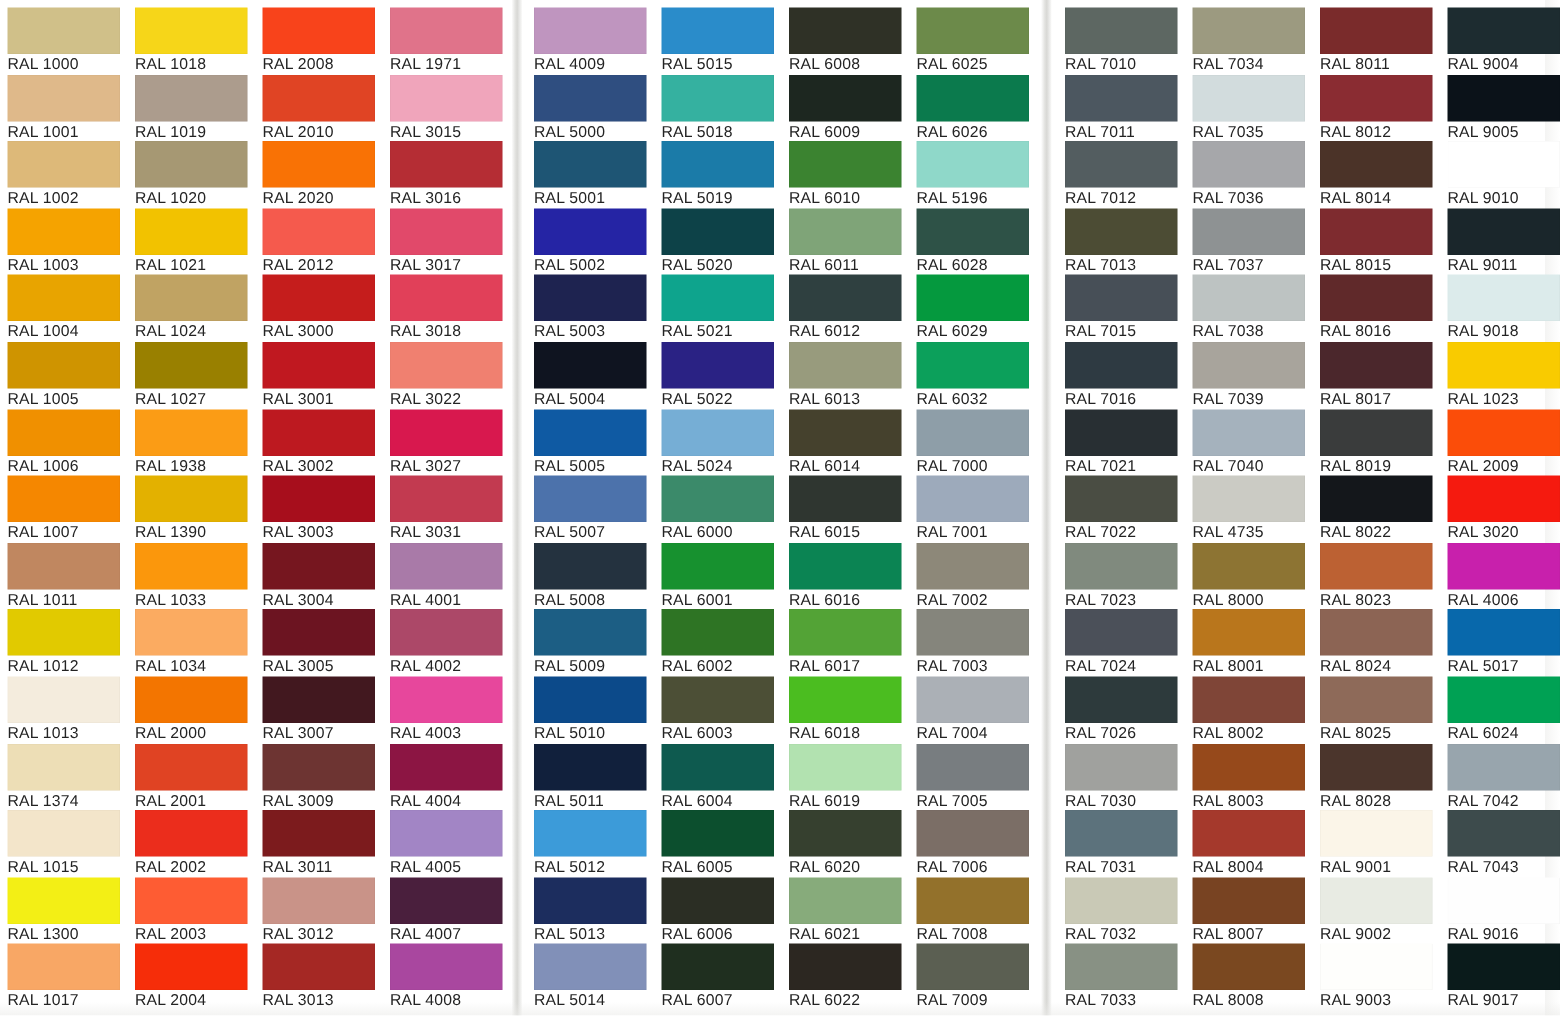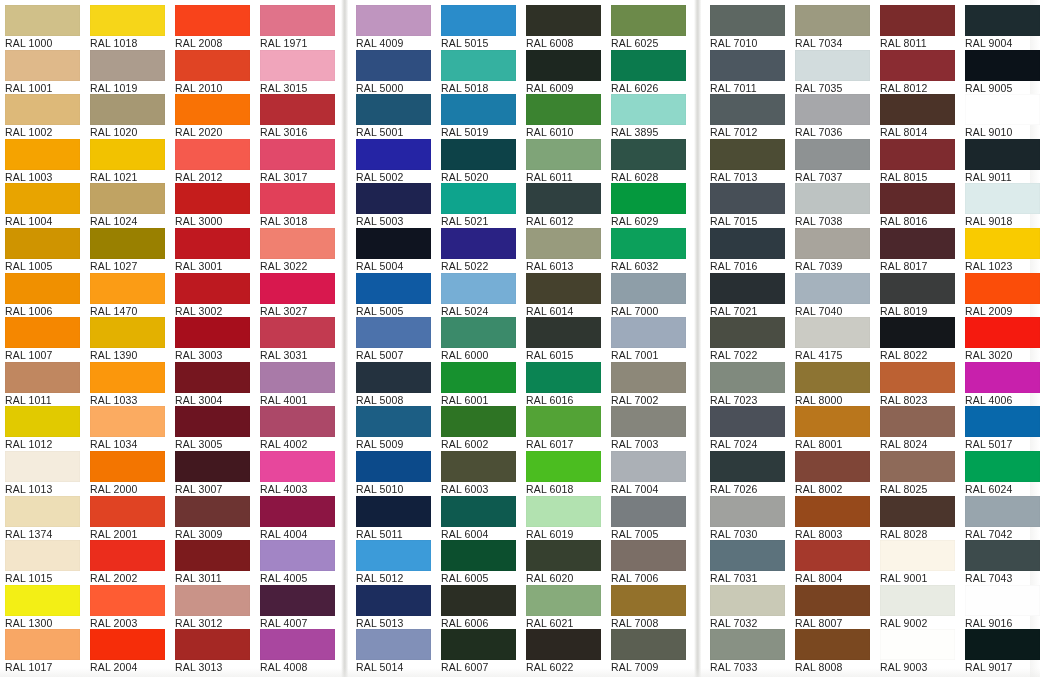--- a/index.html
+++ b/index.html
@@ -170,21 +170,21 @@
     <div class="cell" style="left: 90px; top: 183.4px;">
       <div class="swatch" title="RAL 1024" style="background: rgb(192, 163, 99); width: 75px; height: 31px;"></div>
       <div class="cell-label">RAL 1024</div>
     </div>
     <div class="cell" style="left: 90px; top: 228px;">
       <div class="swatch" title="RAL 1027" style="background: rgb(153, 128, 0); width: 75px; height: 31px;"></div>
       <div class="cell-label">RAL 1027</div>
     </div>
     <div class="cell" style="left: 90px; top: 272.6px;">
       <div class="swatch" title="RAL 1028" style="background: rgb(251, 156, 21); width: 75px; height: 31px;"></div>
-      <div class="cell-label">RAL 1470</div>
+      <div class="cell-label">RAL 1938</div>
     </div>
     <div class="cell" style="left: 90px; top: 317.2px;">
       <div class="swatch" title="RAL 1032" style="background: rgb(227, 177, 0); width: 75px; height: 31px;"></div>
       <div class="cell-label">RAL 1390</div>
     </div>
     <div class="cell" style="left: 90px; top: 361.8px;">
       <div class="swatch" title="RAL 1033" style="background: rgb(251, 151, 12); width: 75px; height: 31px;"></div>
       <div class="cell-label">RAL 1033</div>
     </div>
     <div class="cell" style="left: 90px; top: 406.4px;">
@@ -514,21 +514,21 @@
     <div class="cell" style="left: 611px; top: 5px;">
       <div class="swatch" title="RAL 6025" style="background: rgb(108, 138, 74); width: 75px; height: 31px;"></div>
       <div class="cell-label">RAL 6025</div>
     </div>
     <div class="cell" style="left: 611px; top: 49.6px;">
       <div class="swatch" title="RAL 6026" style="background: rgb(11, 122, 77); width: 75px; height: 31px;"></div>
       <div class="cell-label">RAL 6026</div>
     </div>
     <div class="cell" style="left: 611px; top: 94.2px;">
       <div class="swatch" title="RAL 6027" style="background: rgb(143, 216, 201); width: 75px; height: 31px;"></div>
-      <div class="cell-label">RAL 3895</div>
+      <div class="cell-label">RAL 5196</div>
     </div>
     <div class="cell" style="left: 611px; top: 138.8px;">
       <div class="swatch" title="RAL 6028" style="background: rgb(46, 82, 71); width: 75px; height: 31px;"></div>
       <div class="cell-label">RAL 6028</div>
     </div>
     <div class="cell" style="left: 611px; top: 183.4px;">
       <div class="swatch" title="RAL 6029" style="background: rgb(5, 153, 62); width: 75px; height: 31px;"></div>
       <div class="cell-label">RAL 6029</div>
     </div>
     <div class="cell" style="left: 611px; top: 228px;">
@@ -654,21 +654,21 @@
     <div class="cell" style="left: 795px; top: 228px;">
       <div class="swatch" title="RAL 7039" style="background: rgb(168, 164, 156); width: 75px; height: 31px;"></div>
       <div class="cell-label">RAL 7039</div>
     </div>
     <div class="cell" style="left: 795px; top: 272.6px;">
       <div class="swatch" title="RAL 7040" style="background: rgb(165, 178, 189); width: 75px; height: 31px;"></div>
       <div class="cell-label">RAL 7040</div>
     </div>
     <div class="cell" style="left: 795px; top: 317.2px;">
       <div class="swatch" title="RAL 7044" style="background: rgb(203, 203, 196); width: 75px; height: 31px;"></div>
-      <div class="cell-label">RAL 4175</div>
+      <div class="cell-label">RAL 4735</div>
     </div>
     <div class="cell" style="left: 795px; top: 361.8px;">
       <div class="swatch" title="RAL 8000" style="background: rgb(141, 116, 51); width: 75px; height: 31px;"></div>
       <div class="cell-label">RAL 8000</div>
     </div>
     <div class="cell" style="left: 795px; top: 406.4px;">
       <div class="swatch" title="RAL 8001" style="background: rgb(185, 118, 28); width: 75px; height: 31px;"></div>
       <div class="cell-label">RAL 8001</div>
     </div>
     <div class="cell" style="left: 795px; top: 451px;">

